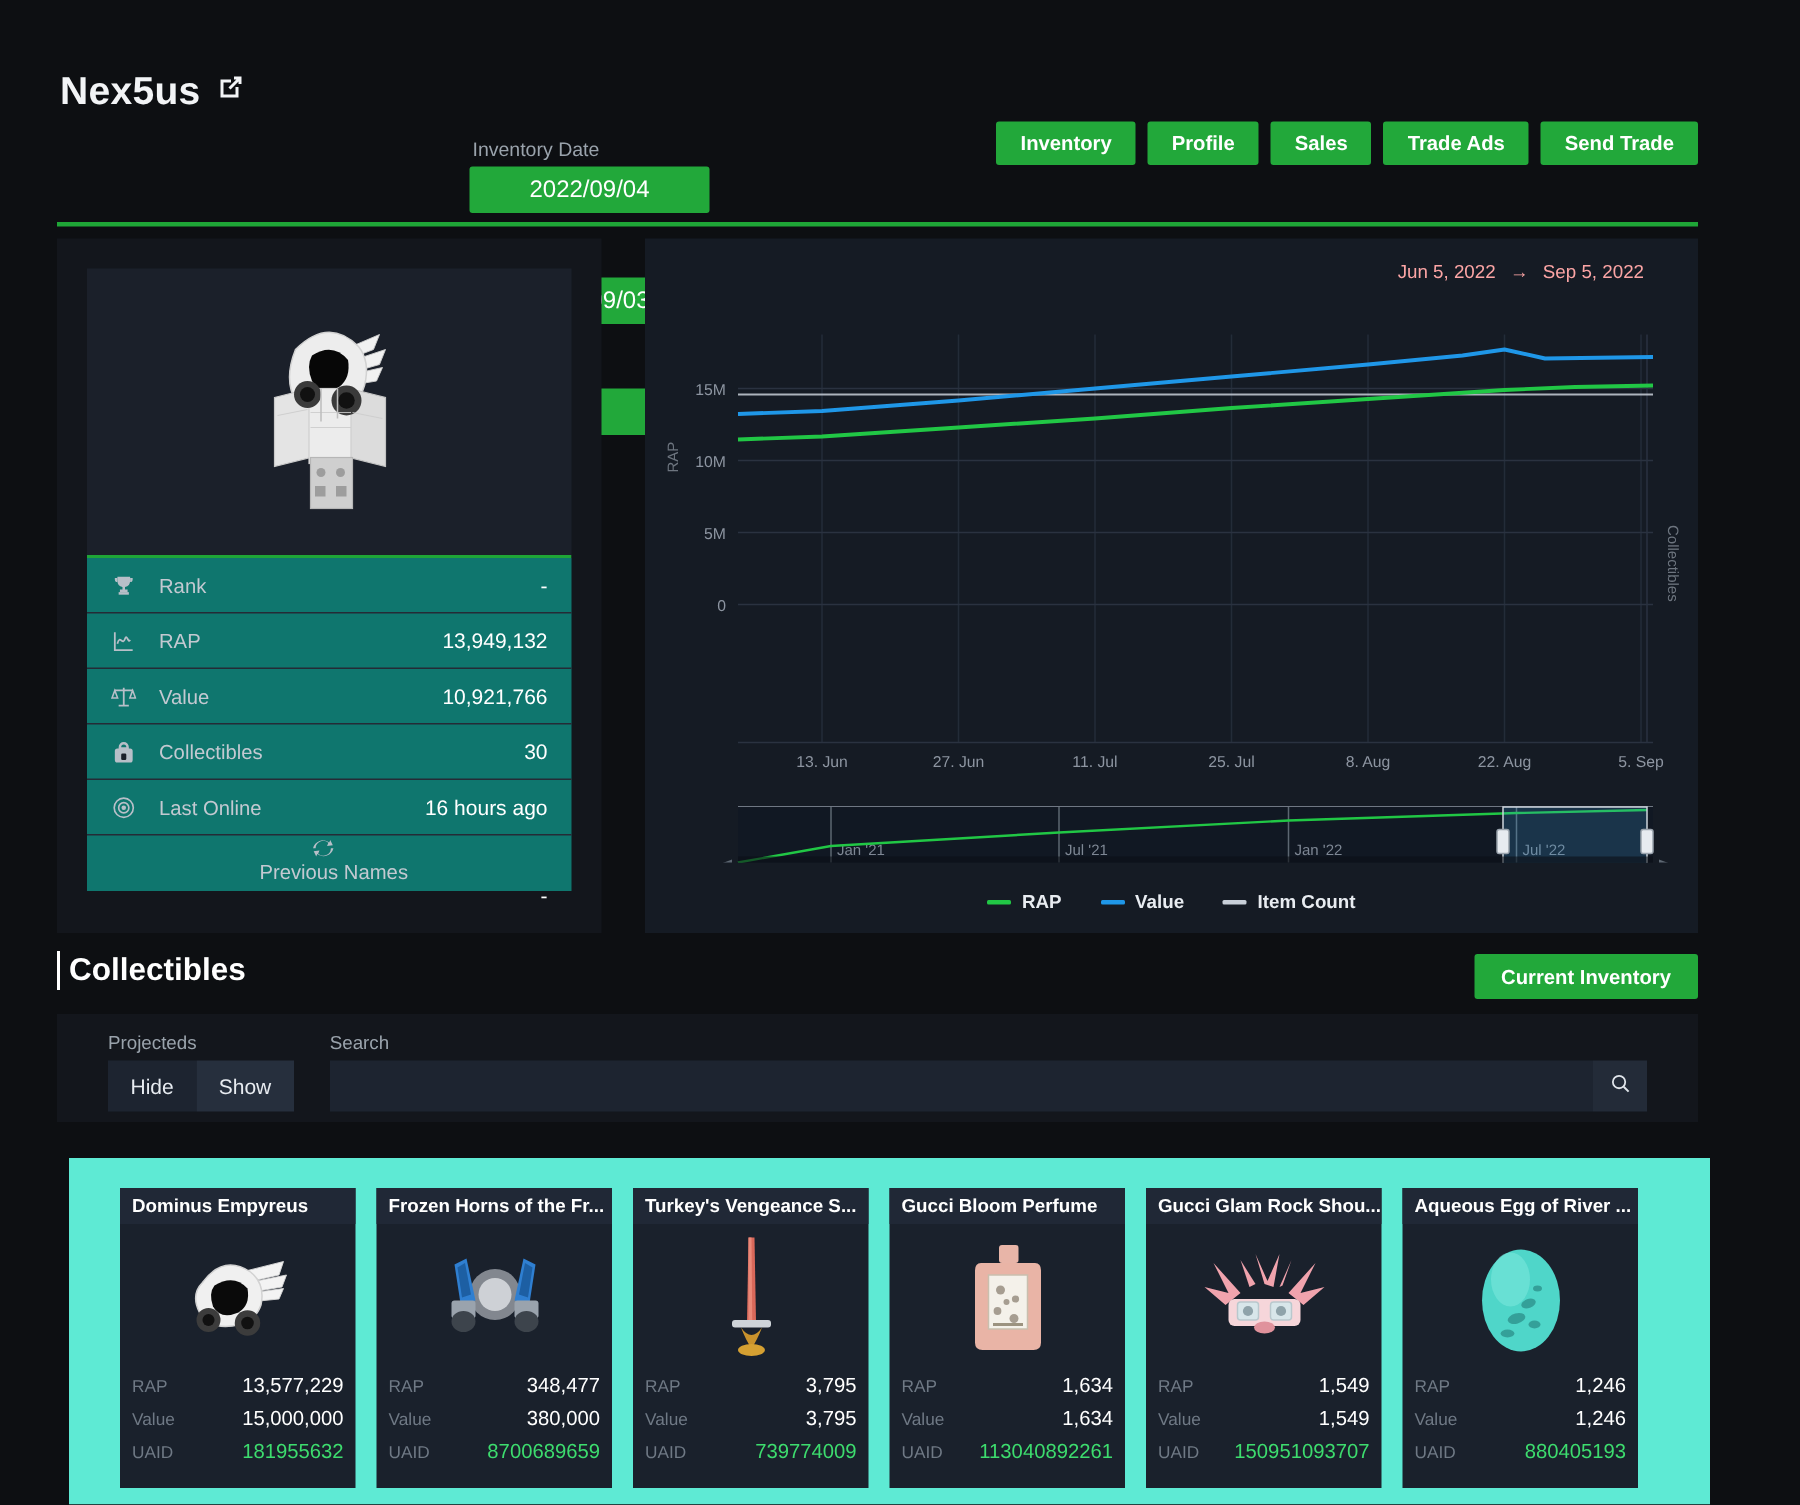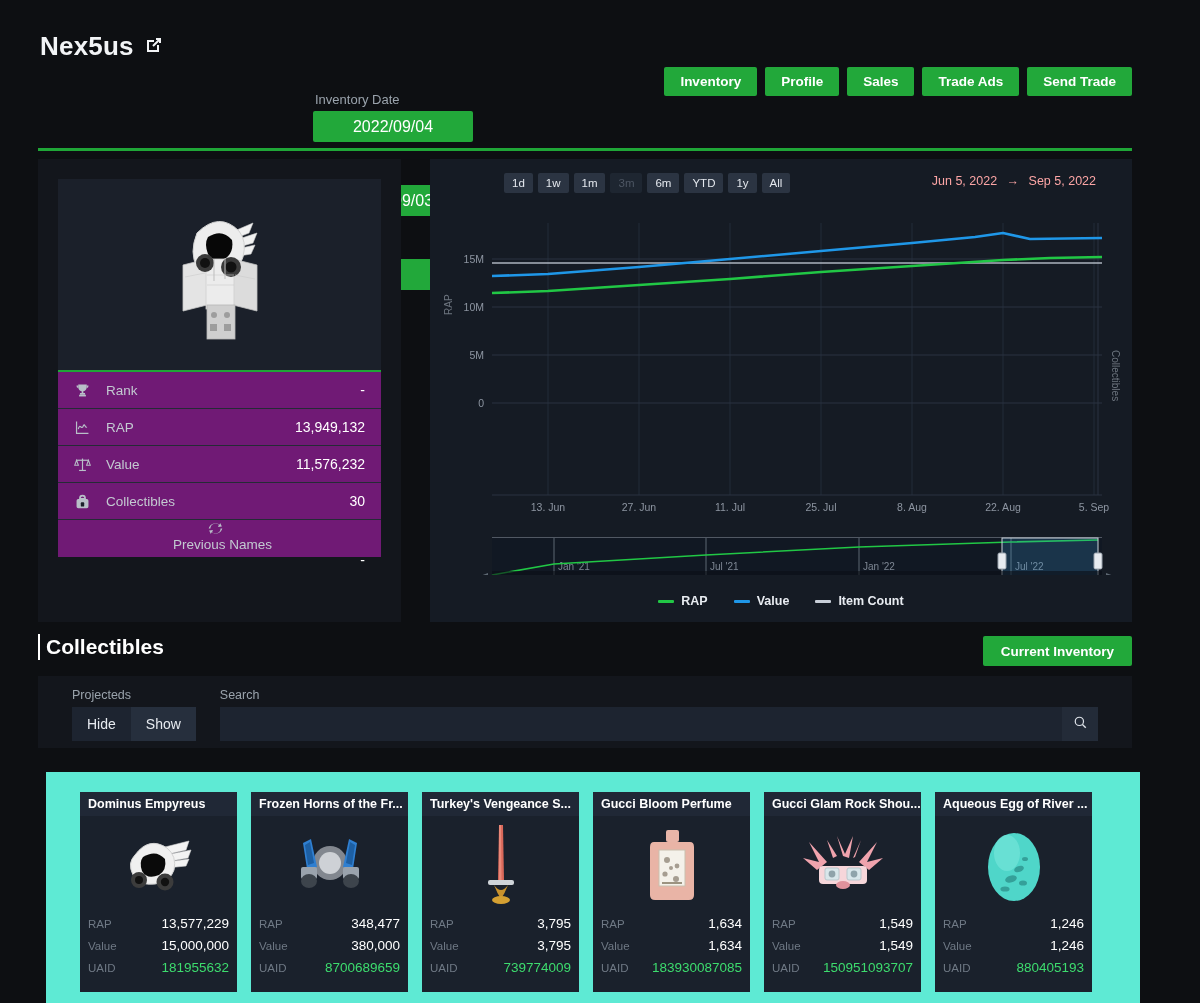--- a/index.html
+++ b/index.html
@@ -6,21 +6,21 @@
   html, body {
     width: 1200px; height: 1003px;
     background: #0d0f12;
     font-family: "Liberation Sans", sans-serif;
     color: #e8eaed;
     overflow: hidden;
   }
   .page { position: relative; width: 1200px; height: 1003px; }
 
   
-  .header { position: absolute; left: 0; top: 1px; width: 1200px; height: 86px; }
+  .header { position: absolute; left: 0; top: 15px; width: 1200px; height: 86px; }
   .brand {
     position: absolute; left: 40px; top: 30px;
     display: flex; align-items: center; gap: 10px;
   }
   .brand-name { font-size: 26px; font-weight: bold; color: #f2f4f6; letter-spacing: .2px; }
   .ext-icon { display: block; }
 
   .navbtns { position: absolute; right: 68px; top: 42px; display: flex; gap: 8px; margin-top: 24px; }
   .navbtn {
     background: #22a83a; color: #ffffff; border: none;
@@ -52,21 +52,21 @@
     width: 363px; height: 463px; background: #13161c;
     padding: 20px; position: relative;
   }
   .avatar-box {
     width: 323px; height: 193px; background: #1b202a;
     display: flex; align-items: center; justify-content: center;
     position: relative; overflow: hidden;
   }
   .avatar-under { position:absolute; left:0; bottom:0; width:323px; height:2px; background:#1fa637; }
 
-  .stats { margin-top: 0; background: #701a75; }
+  .stats { margin-top: 0; background: #0f766e; }
   .stat-row {
     display: flex; align-items: center;
     height: 37px; padding: 0 16px;
     border-bottom: 1px solid #252b36;
   }
   .stat-row:last-child { border-bottom: none; flex-direction: column; }
   .stat-icon { width: 26px; display: flex; align-items: center; justify-content: flex-start; }
   .stat-label { font-size: 13.5px; color: #c3c9d1; margin-left: 6px; }
   .stat-value { margin-left: auto; font-size: 14px; color: #ffffff; }
 
@@ -261,56 +261,57 @@
             <span class="stat-icon">
               <svg width="17" height="17" viewBox="0 0 20 20">
                   <line x1="10" y1="3" x2="10" y2="17" stroke="#b8bfc8" stroke-width="1.4"></line>
                   <line x1="3" y1="5" x2="17" y2="5" stroke="#b8bfc8" stroke-width="1.4"></line>
                   <path d="M3 5 l-2.2 6 h4.4Z" fill="none" stroke="#b8bfc8" stroke-width="1.2"></path>
                   <path d="M17 5 l-2.2 6 h4.4Z" fill="none" stroke="#b8bfc8" stroke-width="1.2"></path>
                   <line x1="6" y1="17" x2="14" y2="17" stroke="#b8bfc8" stroke-width="1.4"></line>
                 </svg>
             </span>
             <span class="stat-label">Value</span>
-            <span class="stat-value">11,576,232</span>
+            <span class="stat-value">10,921,766</span>
           </div>
           <div class="stat-row">
             <span class="stat-icon">
               <svg width="17" height="17" viewBox="0 0 20 20">
                   <path d="M6 6a4 4 0 0 1 8 0v1h1a2 2 0 0 1 2 2v7a2 2 0 0 1-2 2H5a2 2 0 0 1-2-2V9a2 2 0 0 1 2-2h1Zm2 0h4a2 2 0 0 0-4 0Z" fill="#b8bfc8"></path>
                   <rect x="8" y="11" width="4" height="5" rx="1" fill="#1b202a"></rect>
                 </svg>
             </span>
             <span class="stat-label">Collectibles</span>
             <span class="stat-value">30</span>
           </div>
           <div class="stat-row">
             <span class="stat-icon">
               <svg width="17" height="17" viewBox="0 0 20 20">
+                  <circle cx="10" cy="10" r="7.5" fill="none" stroke="#b8bfc8" stroke-width="1.3"></circle>
+                  <circle cx="10" cy="10" r="4" fill="none" stroke="#b8bfc8" stroke-width="1.3"></circle>
+                  <circle cx="10" cy="10" r="1.8" fill="#b8bfc8"></circle>
+                </svg>
+            </span>
+            <span class="stat-label">Last Online</span>
+            <span class="stat-value">16 hours ago</span>
+          </div>
+          <div class="stat-row">
+            <span class="stat-icon">
+              <svg width="17" height="17" viewBox="0 0 20 20">
                   <path d="M4 10a6 6 0 0 1 10-4.3l-1 2.6 4.5-.6L15.5 3.5l-.8 2A8 8 0 0 0 2 10Z" fill="#b8bfc8"></path>
                   <path d="M16 10a6 6 0 0 1-10 4.3l1-2.6-4.5.6 2 4.2.8-2A8 8 0 0 0 18 10Z" fill="#b8bfc8"></path>
                 </svg>
             </span>
             <span class="stat-label">Previous Names</span>
             <span class="stat-value">-</span>
           </div>
         </div>
       </div>
 
       <div class="chart-panel">
-        <div class="range-btns">
-          <button class="range-btn">1d</button>
-          <button class="range-btn">1w</button>
-          <button class="range-btn">1m</button>
-          <button class="range-btn disabled">3m</button>
-          <button class="range-btn">6m</button>
-          <button class="range-btn">YTD</button>
-          <button class="range-btn">1y</button>
-          <button class="range-btn">All</button>
-        </div>
         <div class="range-dates">
           <span>Jun 5, 2022</span>
           <span style="margin:0 6px;">→</span>
           <span>Sep 5, 2022</span>
         </div>
 
         <svg class="chart-svg" width="702" height="380" viewBox="0 0 702 380">
 
           <g stroke="#232c38" stroke-width="1">
             <line x1="118" y1="28" x2="118" y2="300"></line>
@@ -561,21 +562,21 @@
           <div class="card-stat">
             <span class="cs-label">RAP</span>
             <span class="cs-val">1,634</span>
           </div>
           <div class="card-stat">
             <span class="cs-label">Value</span>
             <span class="cs-val">1,634</span>
           </div>
           <div class="card-stat">
             <span class="cs-label">UAID</span>
-            <span class="cs-val uaid">183930087085</span>
+            <span class="cs-val uaid">113040892261</span>
           </div>
         </div>
       </div>
 
       <div class="card">
         <div class="card-title">Gucci Glam Rock Shou...</div>
         <div class="card-thumb">
           <svg width="92" height="64" viewBox="0 0 92 64">
             <g fill="#f0a3ad">
               <path d="M30 30 L12 10 L22 30 L6 26 L20 38 Z"></path>

